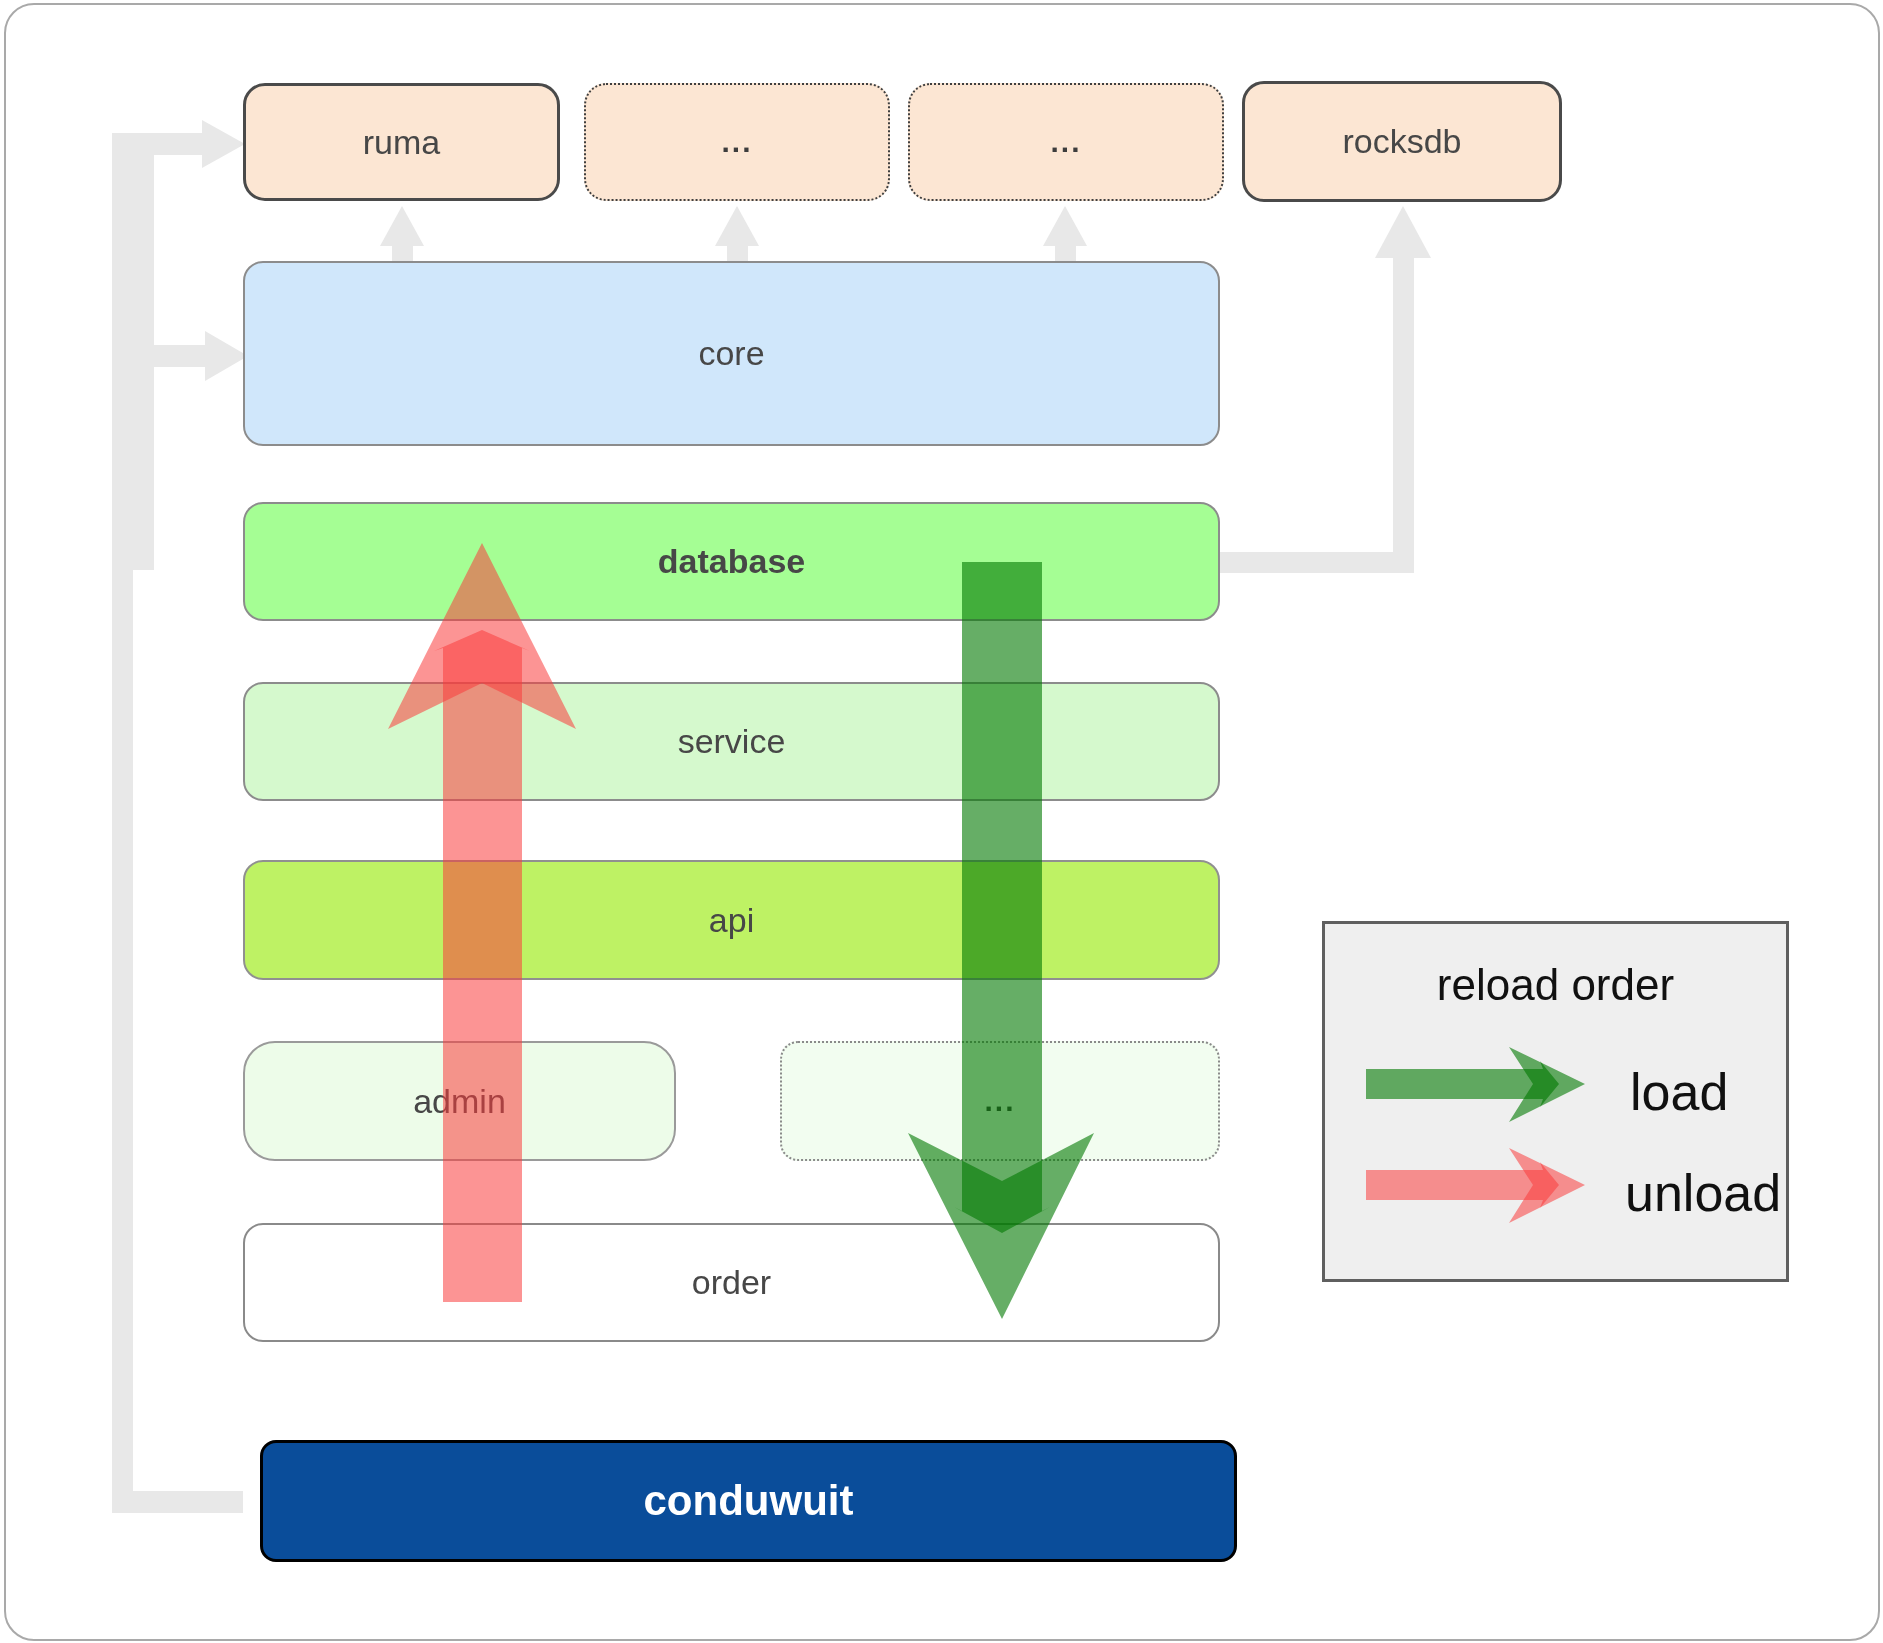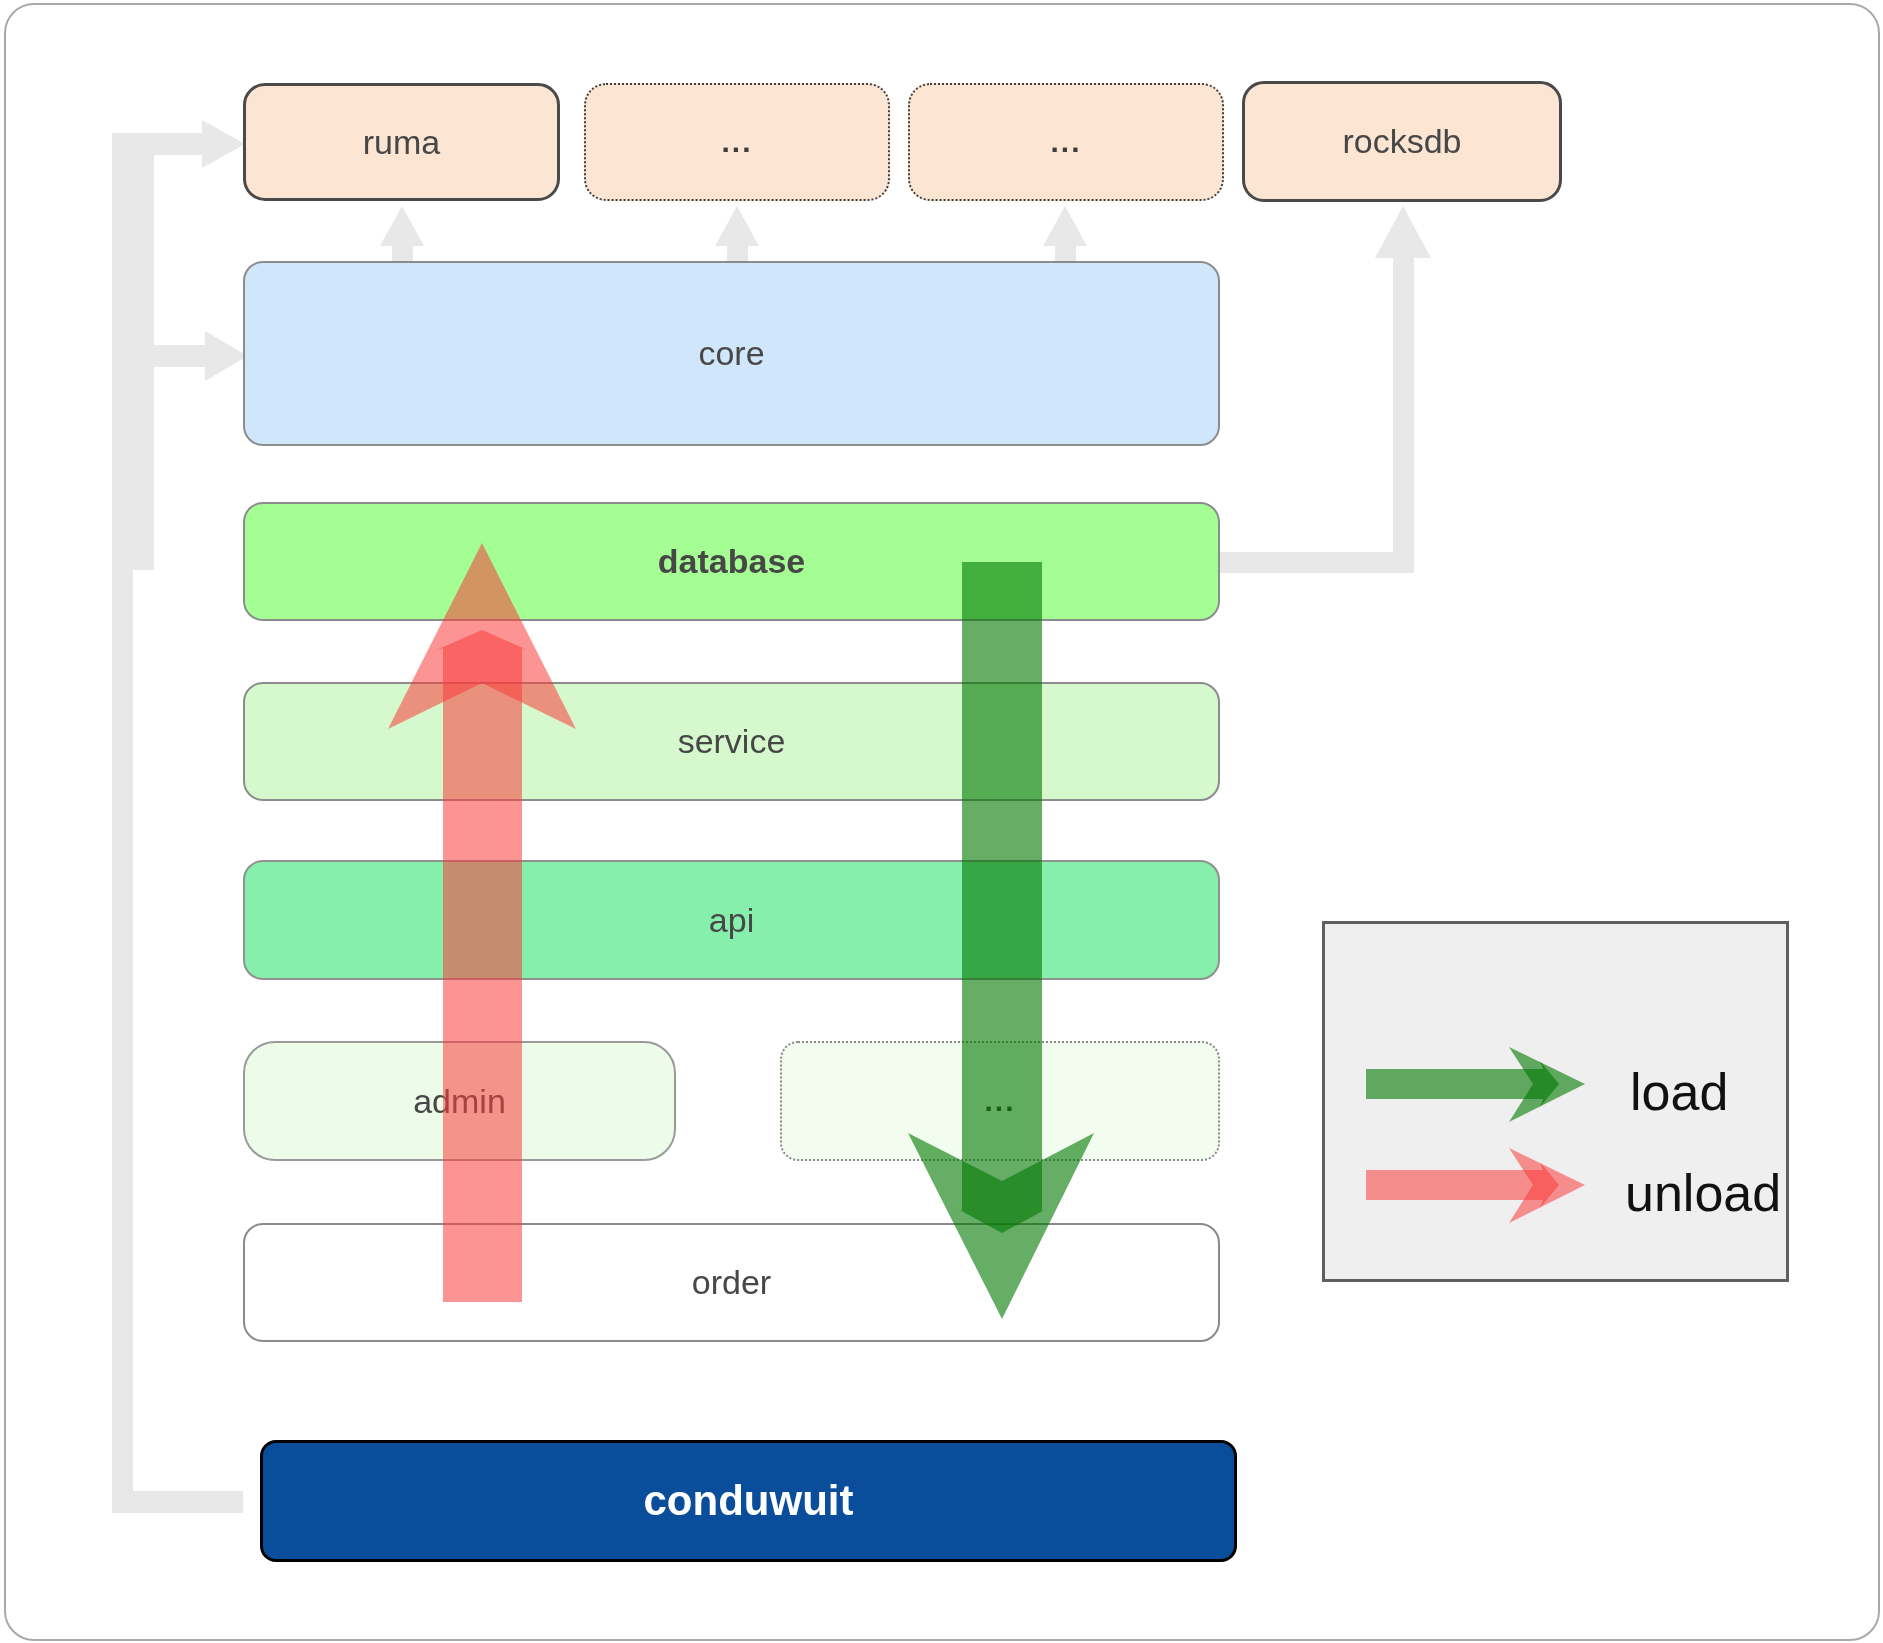--- a/index.html
+++ b/index.html
@@ -13,21 +13,21 @@
   .peach{background:#fce6d3;border:3px solid #4a4a4a;border-radius:22px;}
   .peach-dotted{background:#fce6d3;border:2px dotted #3f3f3f;border-radius:22px;}
   .dots{font-weight:bold;font-size:30px;letter-spacing:2px;color:#3d3d3d;}
   #box-ruma{left:243px;top:83px;width:317px;height:118px;}
   #box-ellipsis-top-1{left:584px;top:83px;width:306px;height:118px;}
   #box-ellipsis-top-2{left:908px;top:83px;width:316px;height:118px;}
   #box-rocksdb{left:1242px;top:81px;width:320px;height:121px;}
   #box-core{left:243px;top:261px;width:977px;height:185px;background:#d0e7fb;border:2px solid #8c8c8c;}
   #box-database{left:243px;top:502px;width:977px;height:119px;background:#a5fe94;border:2px solid #8c8c8c;font-weight:bold;}
   #box-service{left:243px;top:682px;width:977px;height:119px;background:#d5f9cd;border:2px solid #8c8c8c;}
-  #box-api{left:243px;top:860px;width:977px;height:120px;background:#86efac;border:2px solid #909090;align-items:center;}
+  #box-api{left:243px;top:860px;width:977px;height:120px;background:#bef264;border:2px solid #909090;align-items:center;}
   #box-admin{left:243px;top:1041px;width:433px;height:120px;background:#edfce9;border:2px solid #9a9a9a;border-radius:32px;}
   #box-ellipsis-mid{left:780px;top:1041px;width:440px;height:120px;background:#f2fdf0;border:2px dotted #8a8a8a;border-radius:18px;}
   #box-router{left:243px;top:1223px;width:977px;height:119px;background:#ffffff;border:2px solid #8a8a8a;}
   #box-conduwuit{left:260px;top:1440px;width:977px;height:122px;background:#0a4d9a;border:3px solid #000000;border-radius:16px;
                  color:#ffffff;font-weight:600;font-size:42px;}
   .legend{position:absolute;left:1322px;top:921px;width:467px;height:361px;z-index:4;box-sizing:border-box;
           background:#efefef;border:3px solid #5f5f5f;}
   .legend-title{position:absolute;left:0;top:36px;width:100%;text-align:center;font-size:44px;color:#111111;}
   .legend-label{position:absolute;font-size:52px;color:#111111;}
   #legend-load-label{left:305px;top:138px;}
@@ -108,20 +108,21 @@
   <span class="dots">...</span>
 </div>
 <div class="node" id="box-router">
   <span>order</span>
 </div>
 <div class="node" id="box-conduwuit">
   <span>conduwuit</span>
 </div>
 
 <div class="legend">
+  <div class="legend-title">reload order</div>
   <svg class="layer" width="467" height="361" viewBox="0 0 467 361" style="left:0;top:0;">
     <g fill="rgba(0,120,0,0.6)">
       <polygon points="41,145 218,145 215,137 234,160 215,183 218,175 41,175"></polygon>
       <polygon points="184,123 208,160 184,198 260,160"></polygon>
     </g>
     <g fill="rgba(250,60,60,0.55)">
       <polygon points="41,246 218,246 215,238 234,261 215,284 218,276 41,276"></polygon>
       <polygon points="184,224 208,261 184,299 260,261"></polygon>
     </g>
   </svg>

